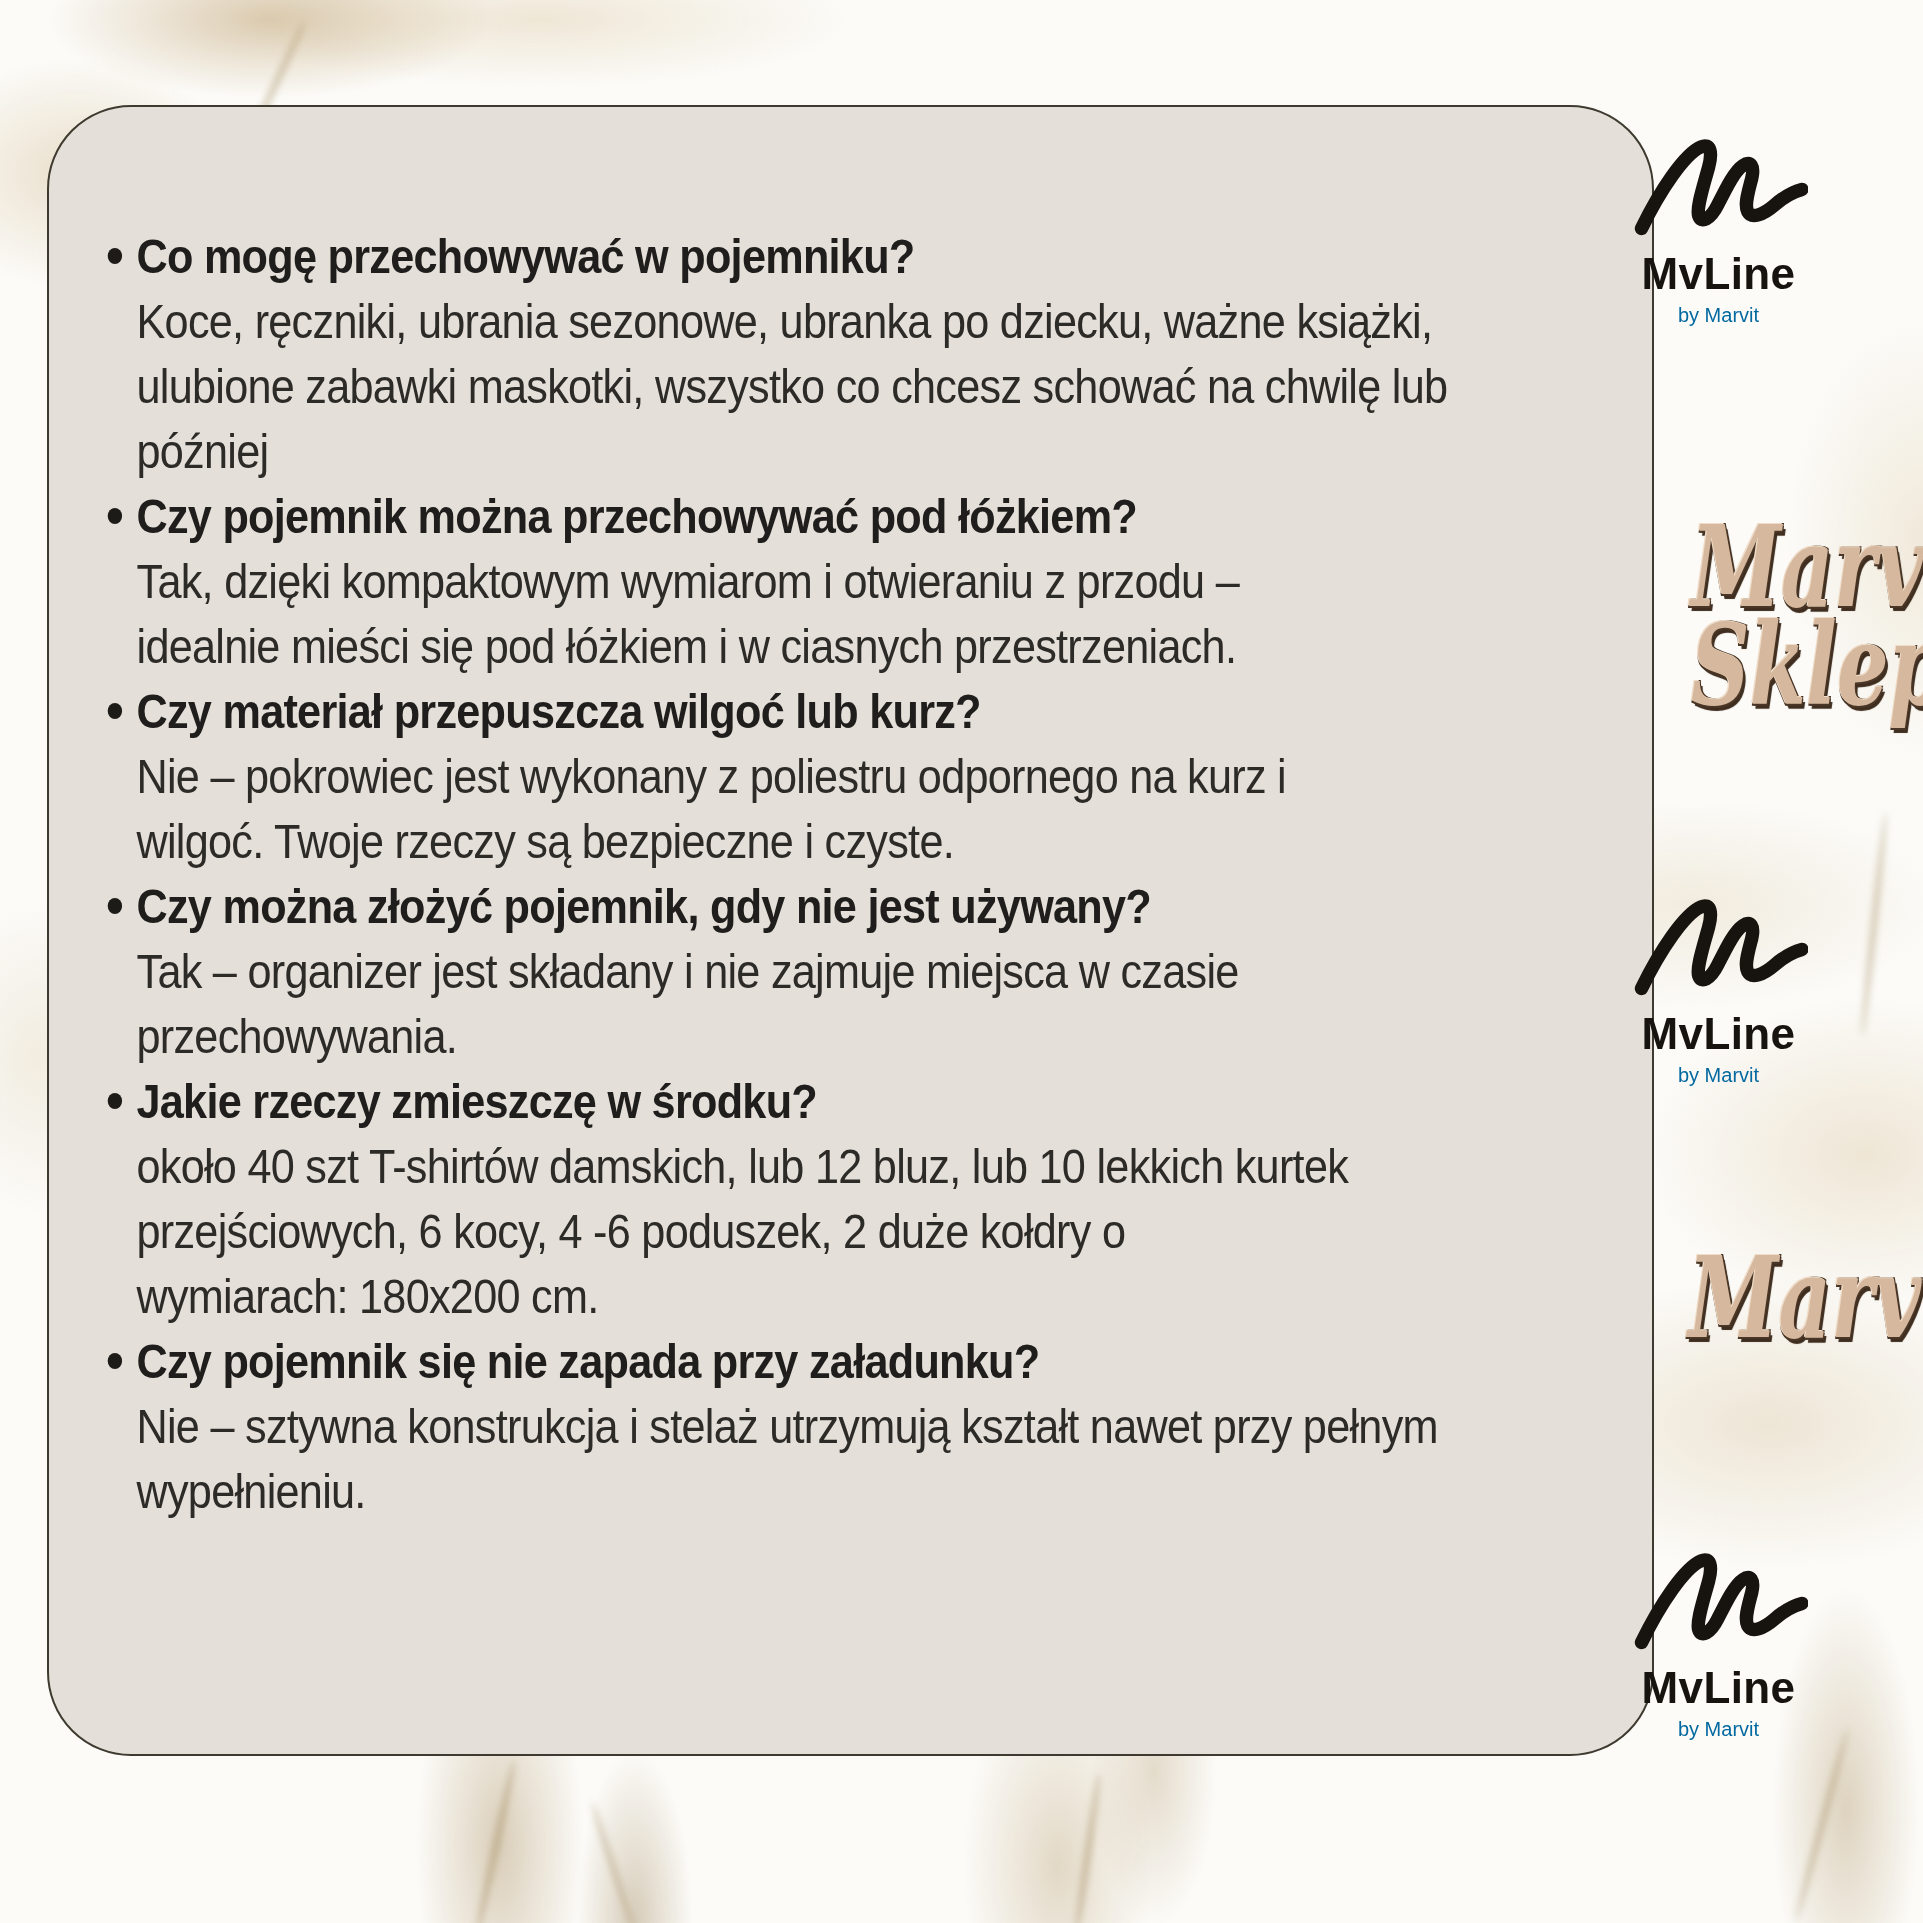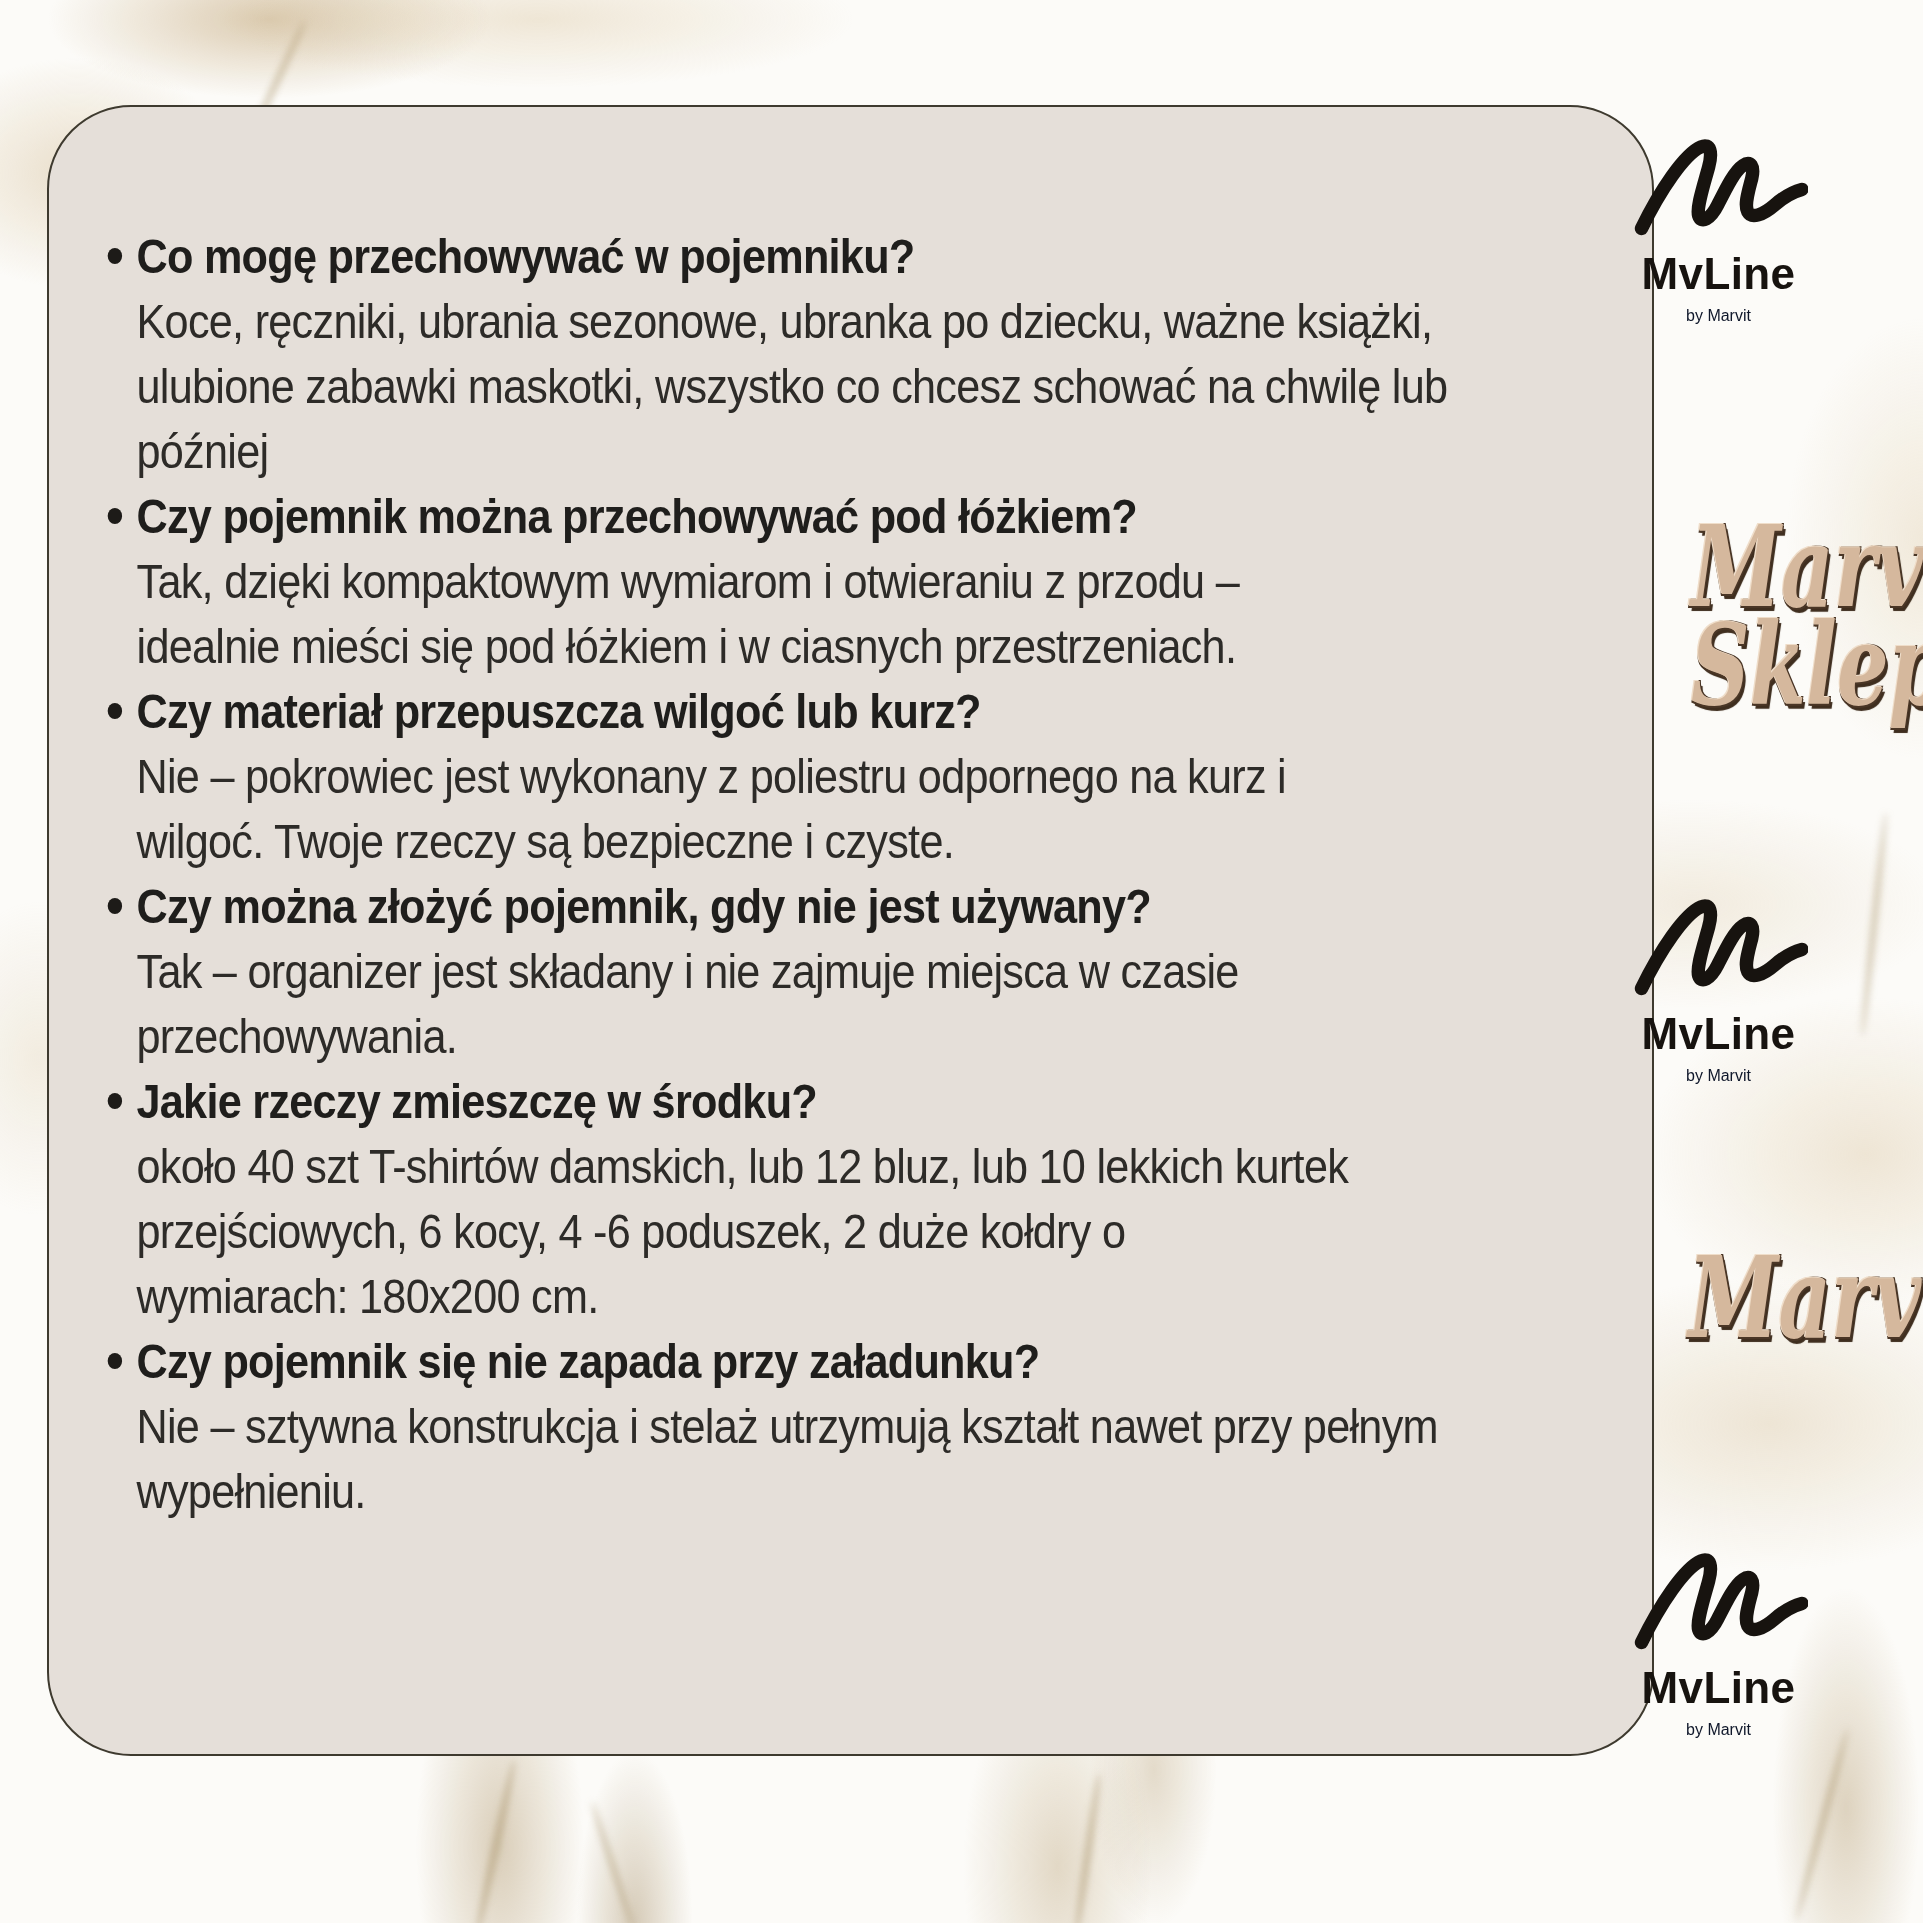--- a/index.html
+++ b/index.html
@@ -47,21 +47,21 @@
   .q,.a{font-size:48px;line-height:65px;letter-spacing:-0.8px;white-space:pre;}
   .q{font-weight:700;color:#1f1e1c;}
   .a{color:#2d2b28;}
 
   .rail-block{position:absolute;left:1584px;width:269px;text-align:center;color:#17130f;}
   .mv1{top:134px;}
   .mv2{top:894px;}
   .mv3{top:1548px;}
   .swoosh{display:block;margin:0 auto;width:179px;height:105px;}
   .wordmark{font-weight:700;font-size:44px;line-height:48px;margin-top:10.5px;letter-spacing:0.4px;color:#17130f;}
-  .byline{font-size:16px;line-height:27px;margin-top:4.5px;color:#0f172a;}
+  .byline{font-size:20px;line-height:27px;margin-top:4.5px;color:#0369a1;}
 
   .logo-word{
     font-family:"DejaVu Serif",serif;font-style:italic;font-weight:700;
     font-size:113px;line-height:113px;color:#d5b89d;
     transform:scaleX(0.72);transform-origin:50% 50%;
     text-shadow:
       -1.5px -1.5px 0 #efddc9,
        1.5px  1.5px 0 #4a3626,
       -0.8px  1.5px 0 #4a3626,
        1.5px -0.8px 0 #4a3626,

